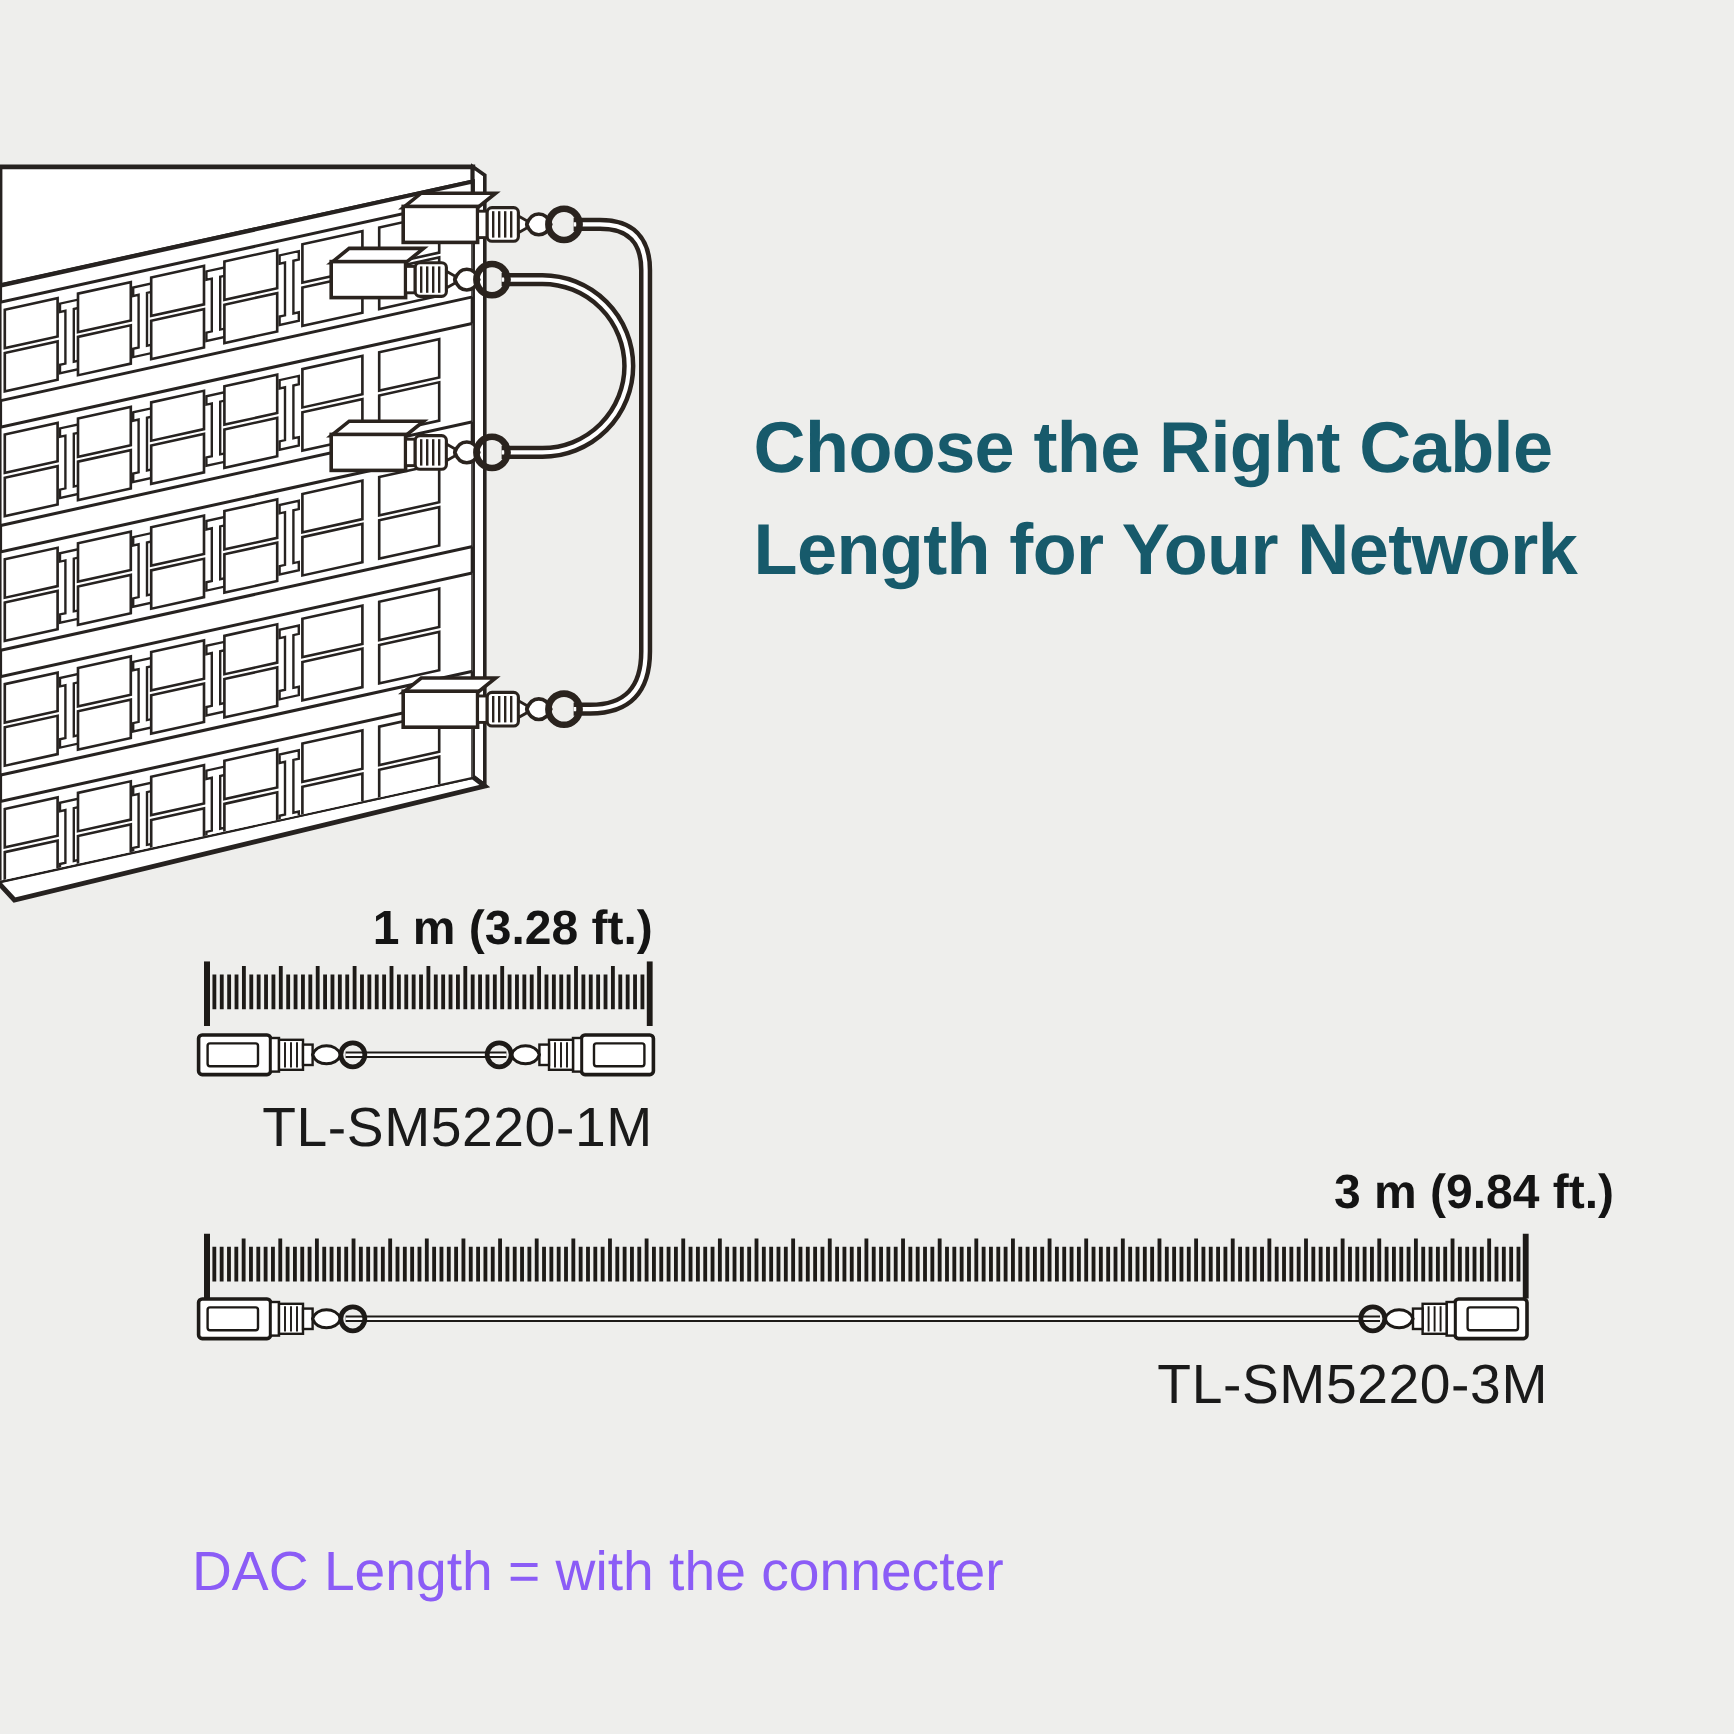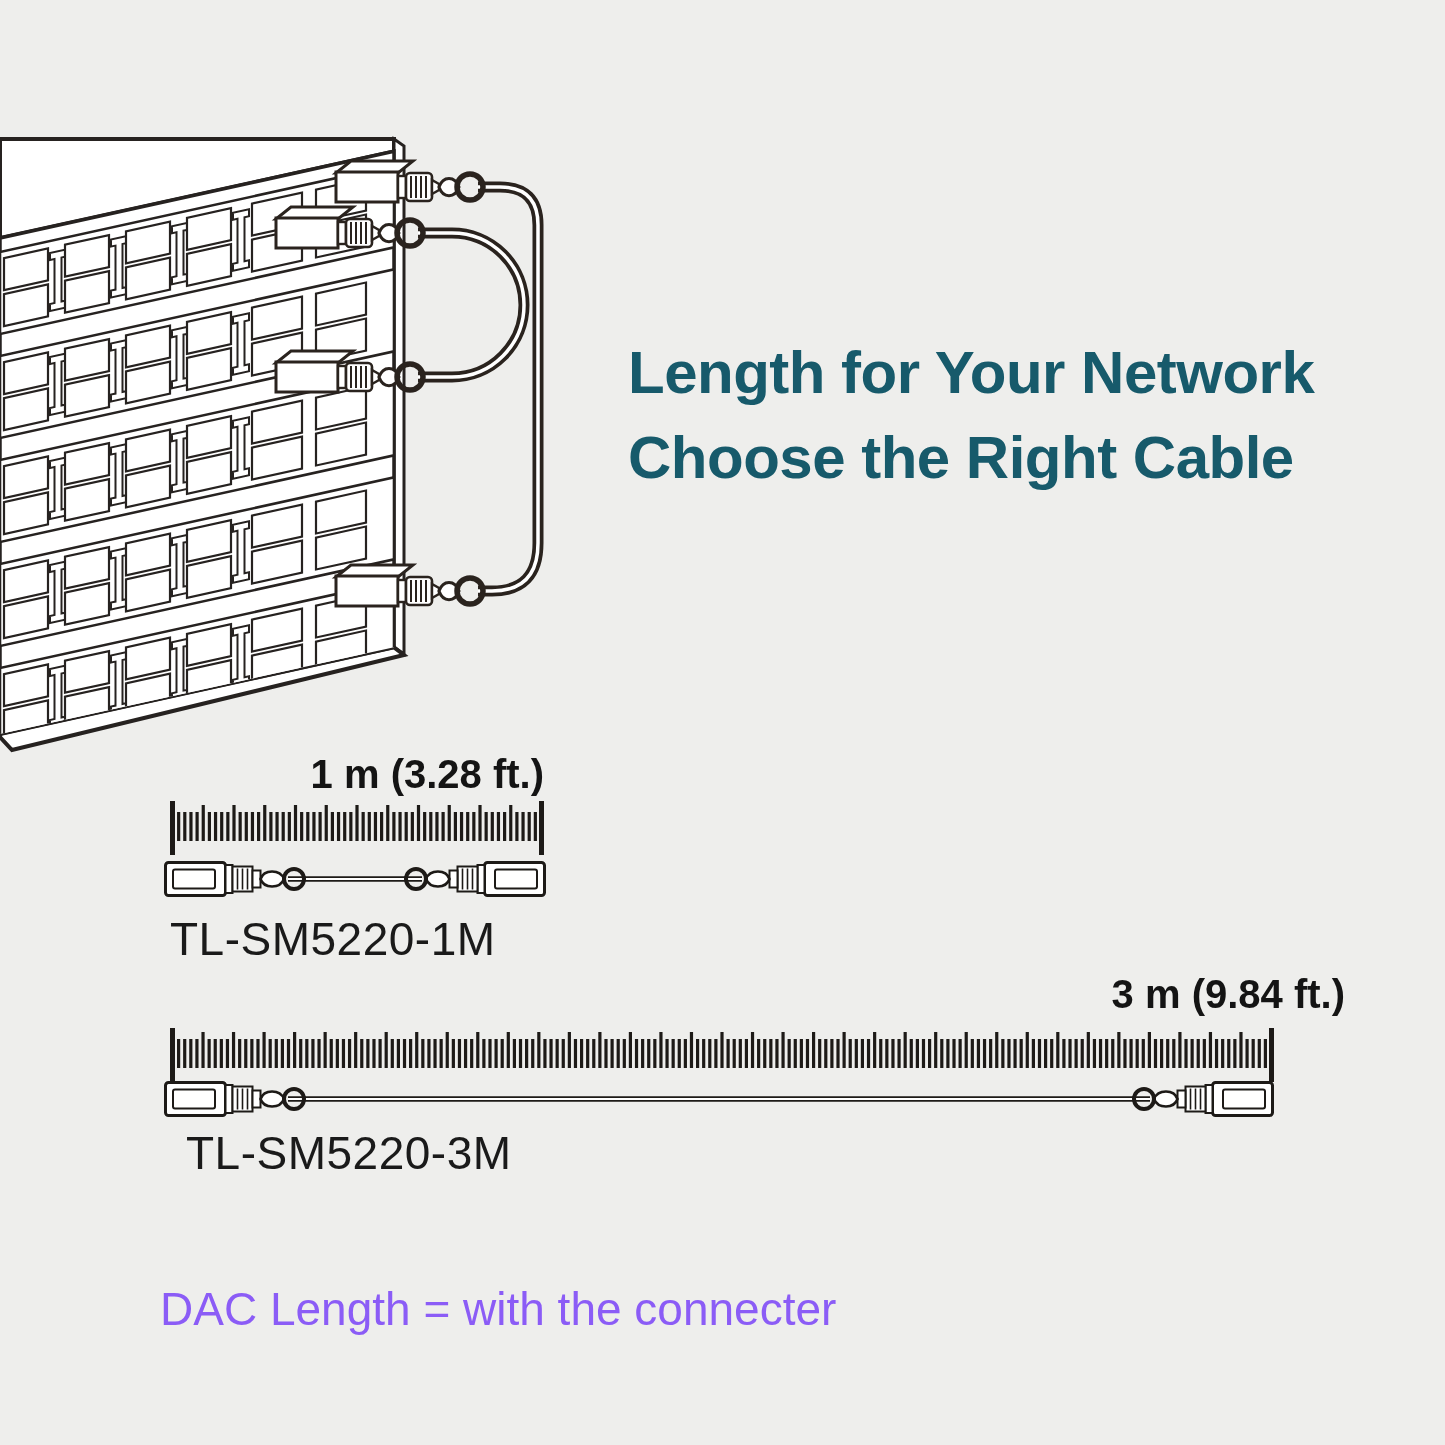--- a/index.html
+++ b/index.html
@@ -9,21 +9,21 @@
     font-family:"Liberation Sans","DejaVu Sans",sans-serif;
     color:#141414;
   }
   .abs{position:absolute;}
   #headline{
     left:628px;top:330px;width:780px;
     font-size:60px;font-weight:700;line-height:85px;letter-spacing:-0.5px;
     color:#175a6b;
   }
   .len-label{font-size:40px;font-weight:700;text-align:right;color:#141414;}
-  .model-label{font-size:46px;font-weight:400;text-align:left;color:#1a1a1a;letter-spacing:0.5px;}
+  .model-label{font-size:46px;font-weight:400;text-align:right;color:#1a1a1a;letter-spacing:0.5px;}
   #footnote{left:160px;top:1282px;font-size:46px;font-weight:400;color:#8b5cf6;}
   svg{display:block;}
 </style>
 </head>
 <body style="background: rgb(238, 238, 236);">
 
 <svg class="abs" style="left:0;top:0" width="600" height="800" viewBox="0 0 600 800">
   <defs>
     <clipPath id="pclip">
       <path d="M0,238 L394,151.3 L394,647.3 L0,734 Z"></path>
@@ -156,22 +156,22 @@
     <path d="M478,187 H500 Q538,187 538,225 V543 Q538,591 492,591 H478" fill="none" stroke="#fff" stroke-width="3.5"></path>
   </g>
 
   <use href="#conn" transform="translate(336,172)"></use>
   <use href="#conn" transform="translate(276,218)"></use>
   <use href="#conn" transform="translate(276,362)"></use>
   <use href="#conn" transform="translate(336,576)"></use>
 </svg>
 
 <div id="headline" class="abs" style="color: rgb(23, 90, 107);">
+  <div>Choose the Right Cable</div>
   <div>Length for Your Network</div>
-  <div>Choose the Right Cable</div>
 </div>
 
 <div class="abs len-label" style="left:170px;top:752px;width:374px">1 m (3.28 ft.)</div>
 <svg class="abs ruler" style="left:170px;top:801px" width="374" height="56">
     <line x1="2.5" x2="2.5" y1="0" y2="54" stroke="#1d1a17" stroke-width="5"></line>
     <line x1="371.5" x2="371.5" y1="0" y2="54" stroke="#1d1a17" stroke-width="5"></line>
     <line x1="8.65" x2="8.65" y1="11" y2="40" stroke="#1d1a17" stroke-width="3.2"></line>
     <line x1="14.8" x2="14.8" y1="11" y2="40" stroke="#1d1a17" stroke-width="3.2"></line>
     <line x1="20.950000000000003" x2="20.950000000000003" y1="11" y2="40" stroke="#1d1a17" stroke-width="3.2"></line>
     <line x1="27.1" x2="27.1" y1="11" y2="40" stroke="#1d1a17" stroke-width="3.2"></line>

